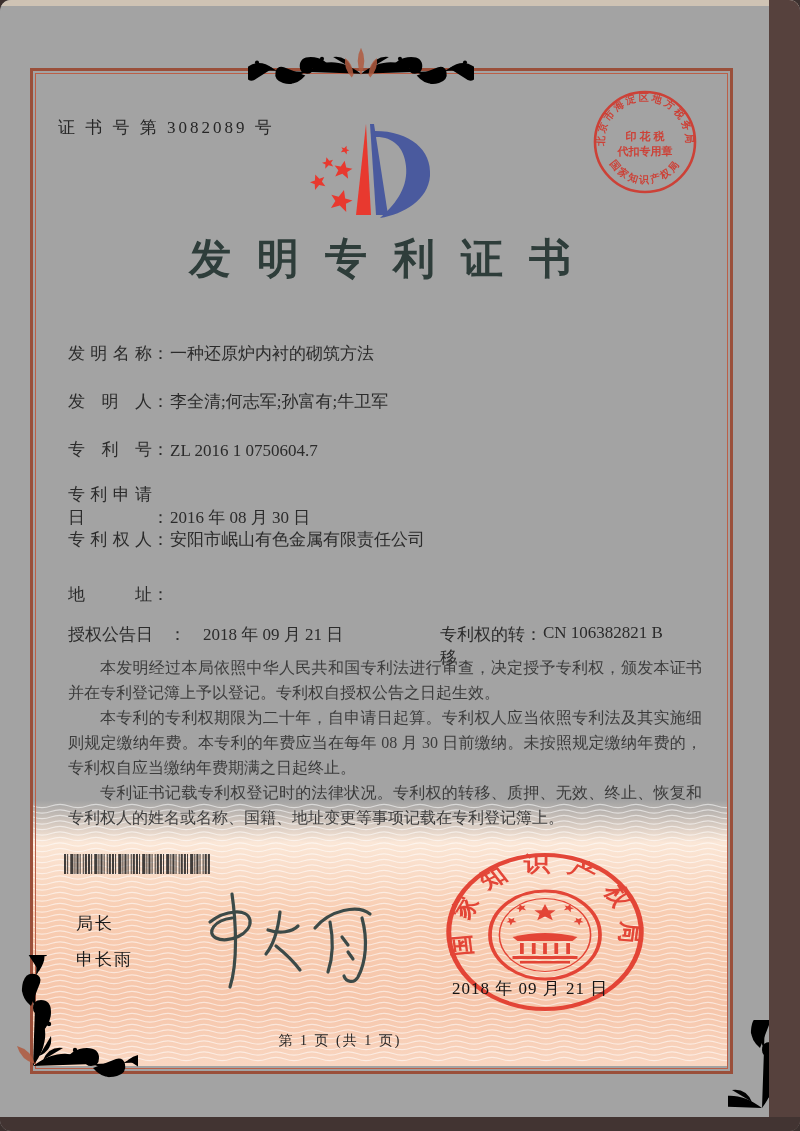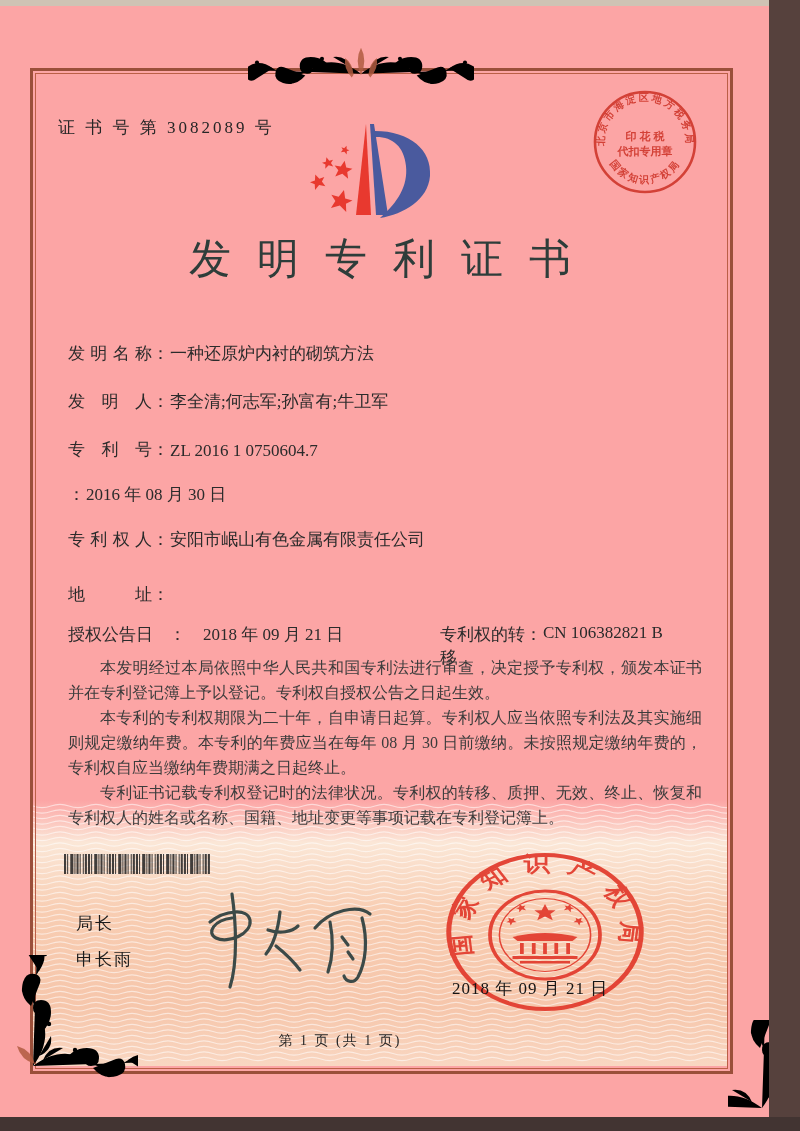--- a/index.html
+++ b/index.html
@@ -1,33 +1,33 @@
 <!DOCTYPE html>
 <html><head>
 <meta charset="utf-8">
 <style>
   html,body{margin:0;padding:0;background:#3b302e;}
-  .photo{position:relative;width:800px;height:1131px;background:#fca5a5;overflow:hidden;
-         font-family:"Liberation Serif","DejaVu Serif",serif;}
+  .photo{position:relative;width:800px;height:1131px;background:#a3a3a3;overflow:hidden;
+         font-family:"Liberation Serif","DejaVu Serif",serif;border-radius:11px;}
   .edge{position:absolute;z-index:40;}
   .edge-top{left:0;top:0;width:800px;height:6px;background:#cfc3b4;}
   .edge-right{right:0;top:0;width:31px;height:1131px;background:#56413d;}
   .edge-bottom{left:0;bottom:0;width:800px;height:14px;background:#423432;}
 
   .frame-outer{position:absolute;left:30px;top:68px;width:697px;height:1000px;
                border:3px solid #9a4f3a;z-index:5;}
   .frame-inner{position:absolute;left:2px;top:2px;right:2px;bottom:2px;border:1px solid #bb5f47;}
 
   .band{position:absolute;left:33px;top:800px;width:694px;height:266px;z-index:1;
         background:linear-gradient(180deg,rgba(253,243,234,0) 0%,#fbe7d7 16%,#f8cdb2 42%,#f6c6ab 78%,#f9d7c2 100%);}
   #waves{position:absolute;left:0;top:0;width:100%;height:100%;}
   #waves path{fill:none;stroke:rgba(255,255,255,.55);stroke-width:1.1;}
 
   .cert-no{position:absolute;left:58px;top:116px;font-size:17px;letter-spacing:3px;color:#262626;z-index:8;}
-  .title{position:absolute;left:33px;top:231px;width:694px;text-align:center;font-size:42px;font-weight:normal;
+  .title{position:absolute;left:33px;top:231px;width:694px;text-align:center;font-size:42px;font-weight:bold;
          letter-spacing:26px;padding-left:26px;box-sizing:border-box;color:#2e3d3a;z-index:8;}
 
   .row{position:absolute;left:68px;display:flex;align-items:flex-end;font-size:17px;color:#2b2b2b;z-index:8;}
   .lbl{display:inline-block;width:84px;text-align:justify;text-align-last:justify;}
   .colon{display:inline-block;width:18px;}
   .val{display:inline-block;}
   .r1{top:342px}.r2{top:390px}.r3{top:438px}.r4{top:483px}.r5{top:528px}
   .r6{top:583px}.r6 .val{width:478px;line-height:24px;}
   .r7{top:623px;width:640px;gap:16px;}
   .grant-no{position:absolute;left:372px;top:0;display:flex;}
@@ -193,20 +193,21 @@
     <span class="lbl">发明人</span>
       <span class="colon">：</span>
       <span class="val">李全清;何志军;孙富有;牛卫军</span>
   </div>
   <div class="row r3">
     <span class="lbl">专利号</span>
       <span class="colon">：</span>
       <span class="val">ZL 2016 1 0750604.7</span>
   </div>
   <div class="row r4">
+    <span class="lbl">专利申请日</span>
       <span class="colon">：</span>
       <span class="val">2016 年 08 月 30 日</span>
   </div>
   <div class="row r5">
     <span class="lbl">专利权人</span>
       <span class="colon">：</span>
       <span class="val">安阳市岷山有色金属有限责任公司</span>
   </div>
   <div class="row r6">
     <span class="lbl">地址</span>

